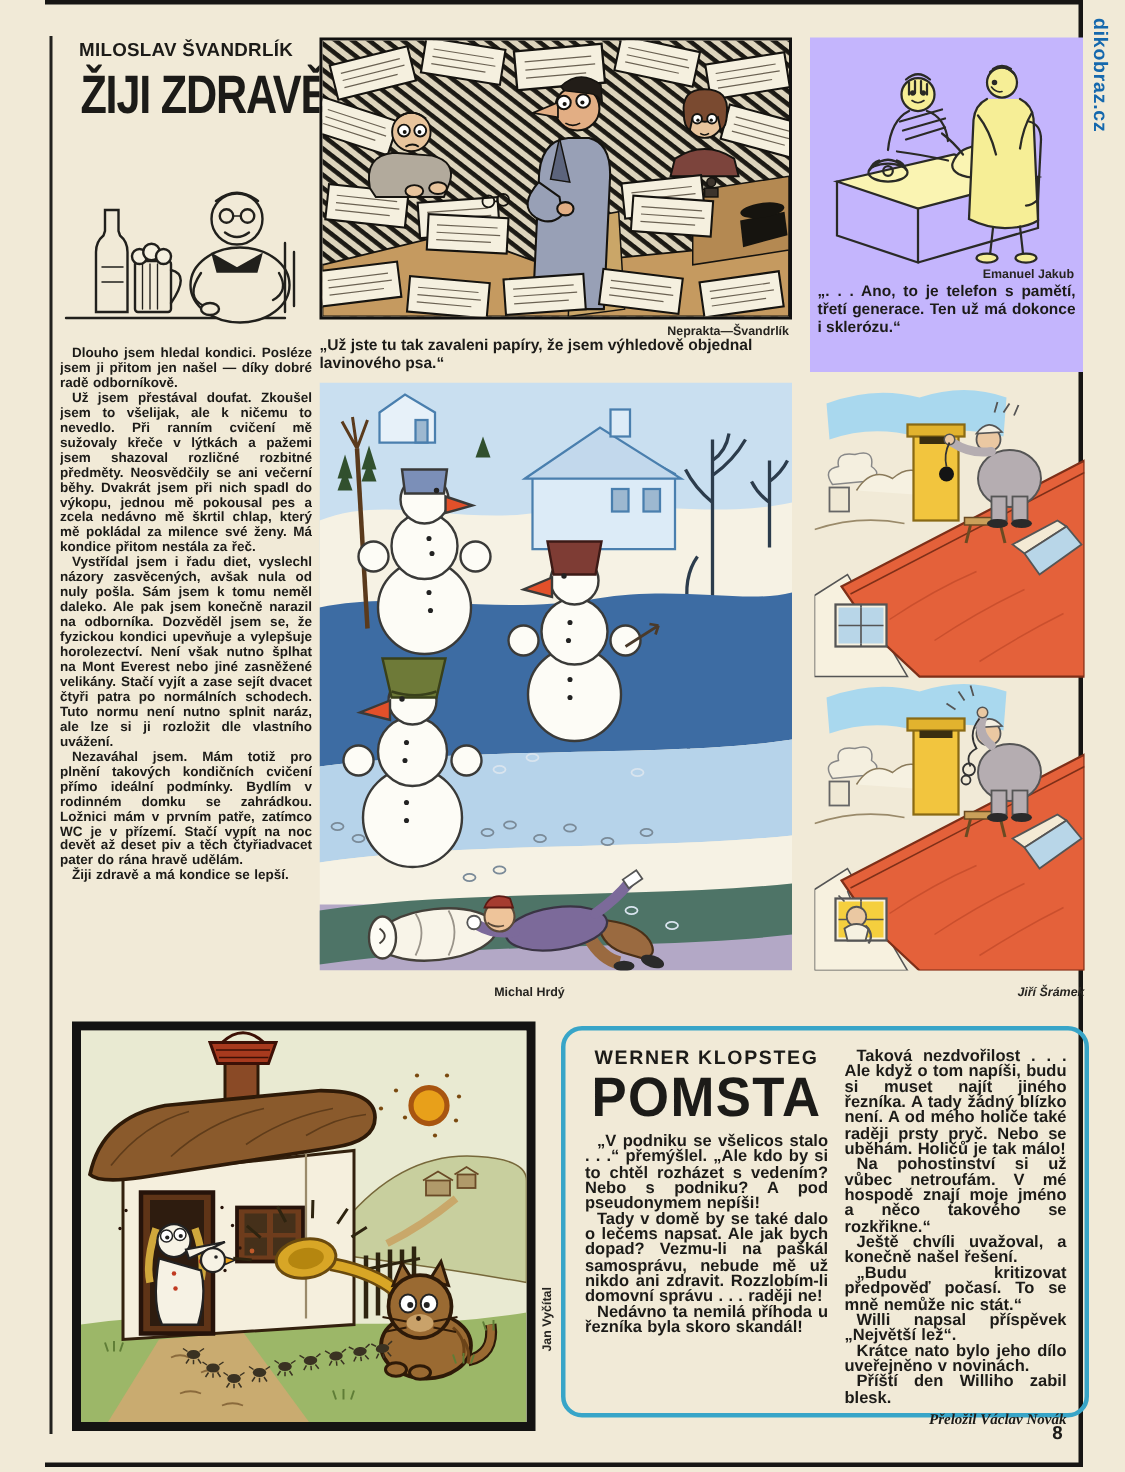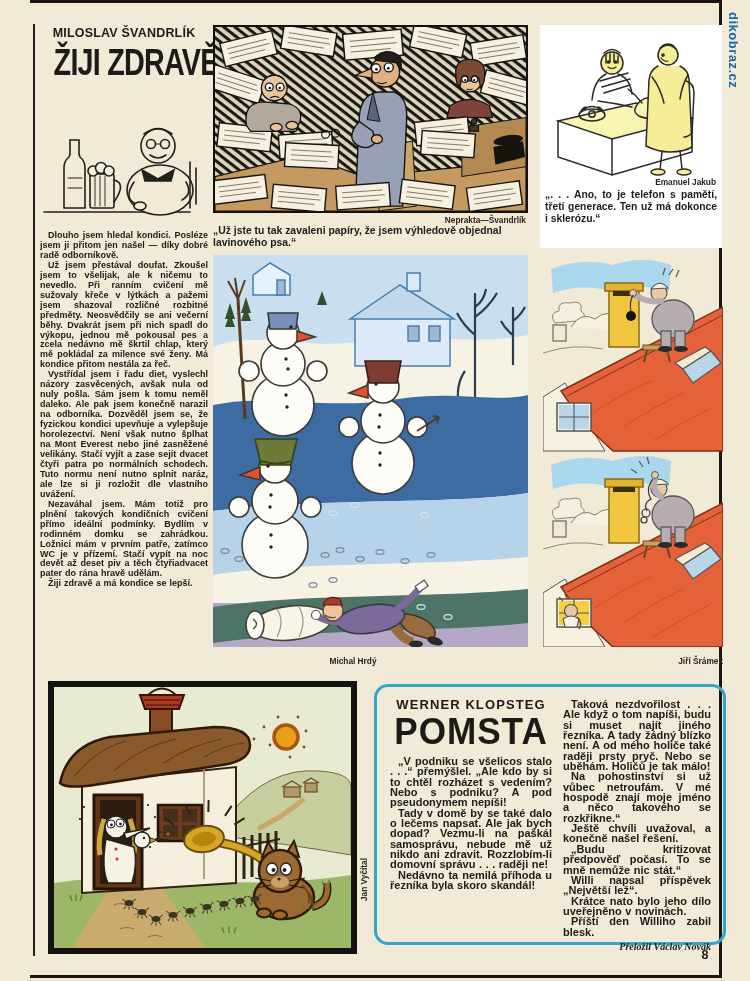--- a/index.html
+++ b/index.html
@@ -27,31 +27,31 @@
   .article p{margin:0;text-indent:8px;word-spacing:.5px;}
   
   .papers-box{left:213px;top:25px;width:315px;height:188px;border:2.5px solid #121110;
     box-sizing:border-box;background:#e8e1cc;}
   .papers-box svg{display:block;width:100%;height:100%;}
   .credit{font-size:8.3px;font-weight:bold;color:#262420;}
   .papers-credit{left:213px;top:215px;width:313px;text-align:right;}
   .papers-caption{left:213px;top:225px;width:315px;font-size:10.4px;line-height:12.2px;
     font-weight:bold;text-align:left;}
   
-  .yellow-panel{left:540px;top:25px;width:182px;height:223px;background:#ffffff;}
+  .yellow-panel{left:540px;top:25px;width:182px;height:223px;background:#c4b5fd;}
   .tel-svg{display:block;width:182px;height:152px;}
   .tel-credit{text-align:right;padding-right:6px;margin-top:0;}
   .tel-caption{padding:2px 5px 0 5px;font-size:10.3px;line-height:11.9px;font-weight:bold;
     text-align:justify;}
   
   .snowmen{left:213px;top:255px;width:315px;height:392px;}
   .snowmen-credit{left:213px;top:656px;width:280px;text-align:center;}
   
   .chimney{left:543px;top:255px;width:180px;height:392px;}
-  .chimney-credit{left:543px;top:656px;width:180px;text-align:right;}
+  .chimney-credit{left:543px;top:656px;width:180px;text-align:right;font-style:italic;}
   
   .cottage-box{left:48px;top:681px;width:309px;height:273px;border:6px solid #141312;
     box-sizing:border-box;background:#e9e9d2;}
   .cottage-box svg{display:block;width:100%;height:100%;}
   .cottage-credit{left:359px;top:858px;writing-mode:vertical-rl;transform:rotate(180deg);
     font-size:8.3px;font-weight:bold;color:#262420;}
   
   .story-box{left:374px;top:684px;width:352px;height:261px;border:3.5px solid #38a5c8;
     border-radius:14px;box-sizing:border-box;padding-left:40px;}
   .story-col1{position:absolute;left:13px;top:10px;width:162px;}

